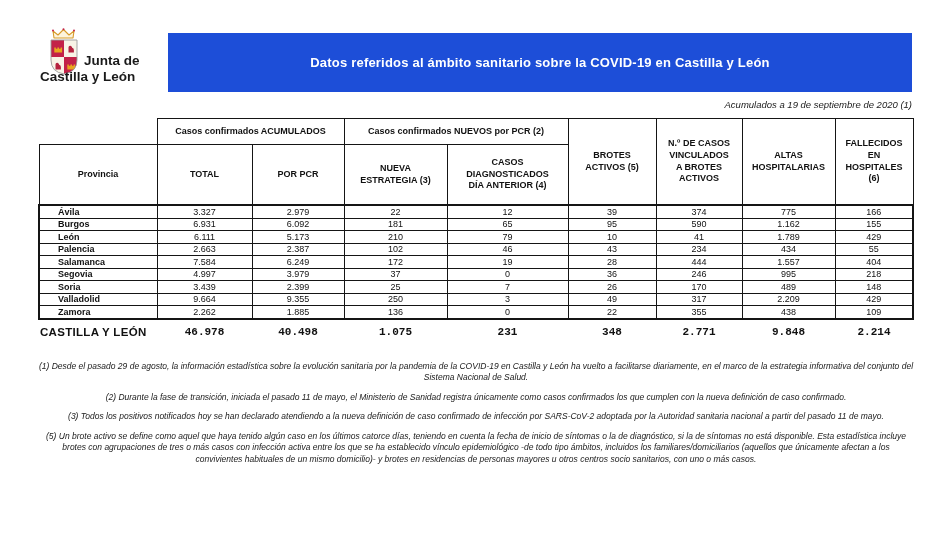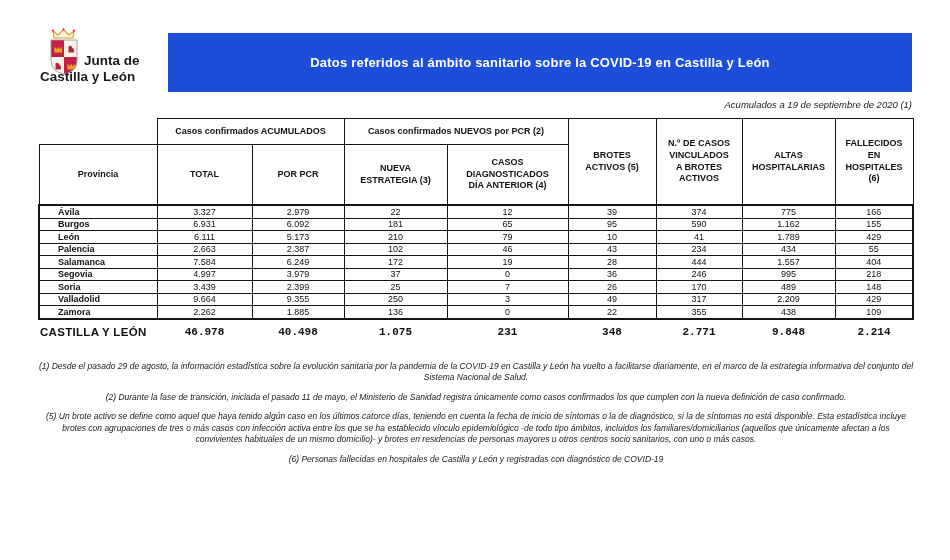--- a/index.html
+++ b/index.html
@@ -244,15 +244,15 @@
         <td class="num">2.771</td>
         <td class="num">9.848</td>
         <td class="num">2.214</td>
       </tr>
   </tbody>
 </table>
 
 <div class="footnotes">
   <p>(1) Desde el pasado 29 de agosto, la información estadística sobre la evolución sanitaria por la pandemia de la COVID-19 en Castilla y León ha vuelto a facilitarse diariamente, en el marco de la estrategia informativa del conjunto del Sistema Nacional de Salud.</p>
   <p>(2) Durante la fase de transición, iniciada el pasado 11 de mayo, el Ministerio de Sanidad registra únicamente como casos confirmados los que cumplen con la nueva definición de caso confirmado.</p>
+  <p>(3) Todos los positivos notificados hoy se han declarado atendiendo a la nueva definición de caso confirmado de infección por SARS-CoV-2 adoptada por la Autoridad sanitaria nacional a partir del pasado 11 de mayo.</p>
   <p>(5) Un brote activo se define como aquel que haya tenido algún caso en los últimos catorce días, teniendo en cuenta la fecha de inicio de síntomas o la de diagnóstico, si la de síntomas no está disponible. Esta estadística incluye brotes con agrupaciones de tres o más casos con infección activa entre los que se ha establecido vínculo epidemiológico -de todo tipo ámbitos, incluidos los familiares/domiciliarios (aquellos que únicamente afectan a los convivientes habituales de un mismo domicilio)- y brotes en residencias de personas mayores u otros centros socio sanitarios, con uno o más casos.</p>
-  <p>(6) Personas fallecidas en hospitales de Castilla y León y registradas con diagnóstico de COVID-19</p>
 </div>
 
 </body></html>

